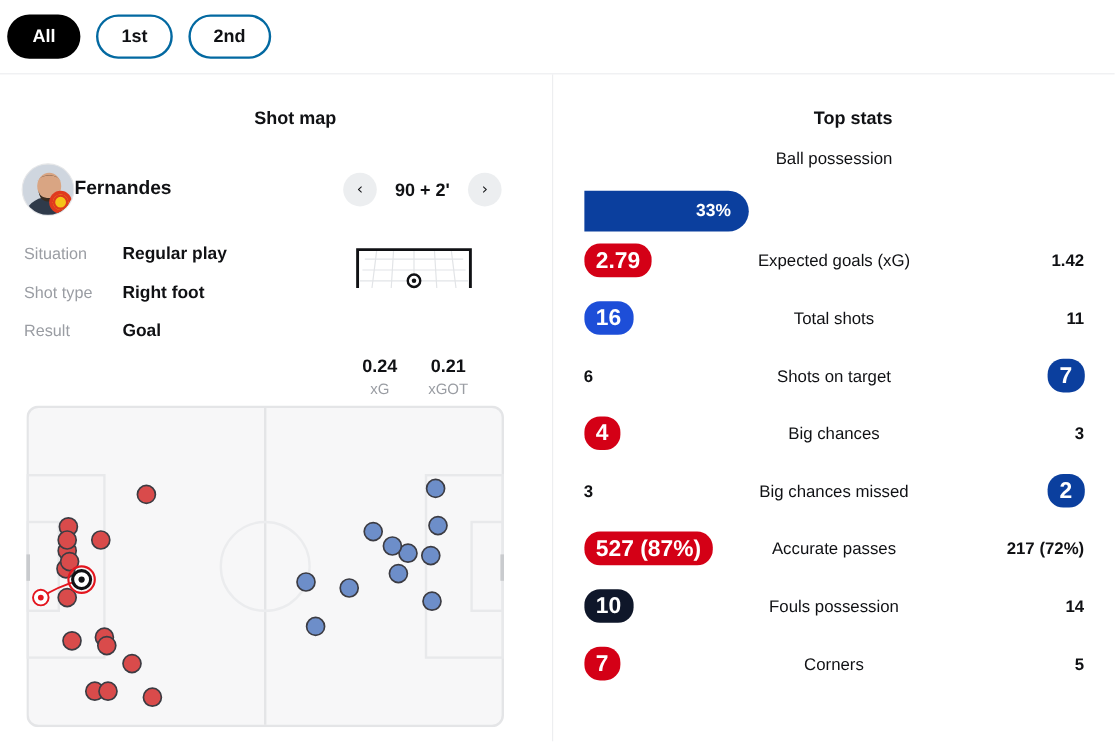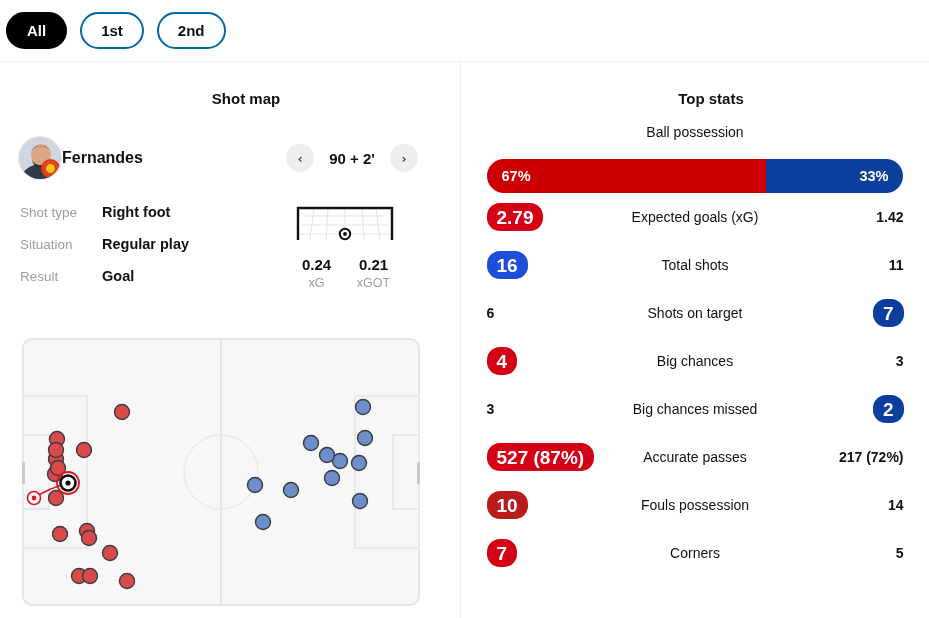--- a/index.html
+++ b/index.html
@@ -92,21 +92,21 @@
   .detail-table { position: absolute; left: 20px; top: 142px; width: 270px; }
   .detail-row { display: flex; align-items: baseline; height: 32px; }
   .detail-label { width: 82px; font-size: 13.5px; color: #9a9da3; }
   .detail-value { font-size: 14.5px; font-weight: 700; color: #101114; }
 
   
   .goal-block { position: absolute; left: 288px; top: 142px; width: 120px; }
   .goal-frame { width: 98px; height: 42px; margin-left: 8px; }
   .xg-vals { display: flex; margin-top: 6px; width: 114px; margin-left: 0; }
   .xg-col { flex: 1; text-align: center; }
-  .xg-num { font-size: 15px; font-weight: 700; }
+  .xg-num { font-size: 15px; font-weight: 700; margin-top: 40px; }
   .xg-lbl { font-size: 12.5px; color: #9a9da3; margin-top: 3px; }
 
   
   .pitch-wrap { position: absolute; left: 22px; top: 276px; width: 398px; height: 268px; }
   .pitch-svg { width: 398px; height: 268px; display: block; }
 
   
   .right-col { position: absolute; left: 461px; top: 62px; width: 468px; height: 556px; }
   .stats-list { position: absolute; left: 0; top: 62px; width: 468px; }
 
@@ -179,26 +179,26 @@
 
       <div class="nav-group">
         <button class="nav-btn">‹</button>
         <div class="minute">90 + 2'</div>
         <button class="nav-btn">›</button>
       </div>
     </div>
 
     <div class="detail-table" id="detail-table">
         <div class="detail-row">
+          <div class="detail-label">Situation</div>
+          <div class="detail-value">Regular play</div>
+        </div>
+        <div class="detail-row">
           <div class="detail-label">Shot type</div>
           <div class="detail-value">Right foot</div>
-        </div>
-        <div class="detail-row">
-          <div class="detail-label">Situation</div>
-          <div class="detail-value">Regular play</div>
         </div>
         <div class="detail-row">
           <div class="detail-label">Result</div>
           <div class="detail-value">Goal</div>
         </div>
       </div>
 
     <div class="goal-block">
       <svg class="goal-frame" viewBox="0 0 98 42">
         <g stroke="#e2e4e7" stroke-width="1" fill="none">
@@ -278,21 +278,20 @@
       </svg>
     </div>
   </div>
 
   <div class="right-col">
     <div class="section-title">Top stats</div>
 
     <div class="stats-list">
       <div class="poss-label">Ball possession</div>
       <div class="poss-bar">
-        <div class="poss-home" id="poss-home" style="width: 67%; background: rgb(204, 0, 0);">67%</div>
         <div class="poss-away" id="poss-away" style="width: 33%; background: rgb(11, 63, 158);">33%</div>
       </div>
       <div id="stat-rows">
           <div class="stat-row">
             <div class="stat-side left">
               <span class="val-badge" style="background: rgb(212, 0, 22);">2.79</span>
             </div>
             <div class="stat-name">Expected goals (xG)</div>
             <div class="stat-side right">
               <span class="val-plain">1.42</span>
@@ -338,21 +337,21 @@
             <div class="stat-side left">
               <span class="val-badge" style="background: rgb(212, 0, 22);">527 (87%)</span>
             </div>
             <div class="stat-name">Accurate passes</div>
             <div class="stat-side right">
               <span class="val-plain">217 (72%)</span>
             </div>
           </div>
           <div class="stat-row">
             <div class="stat-side left">
-              <span class="val-badge" style="background: #b91c1c;">10</span>
+              <span class="val-badge" style="background: #0f172a;">10</span>
             </div>
             <div class="stat-name">Fouls possession</div>
             <div class="stat-side right">
               <span class="val-plain">14</span>
             </div>
           </div>
           <div class="stat-row">
             <div class="stat-side left">
               <span class="val-badge" style="background: rgb(212, 0, 22);">7</span>
             </div>

